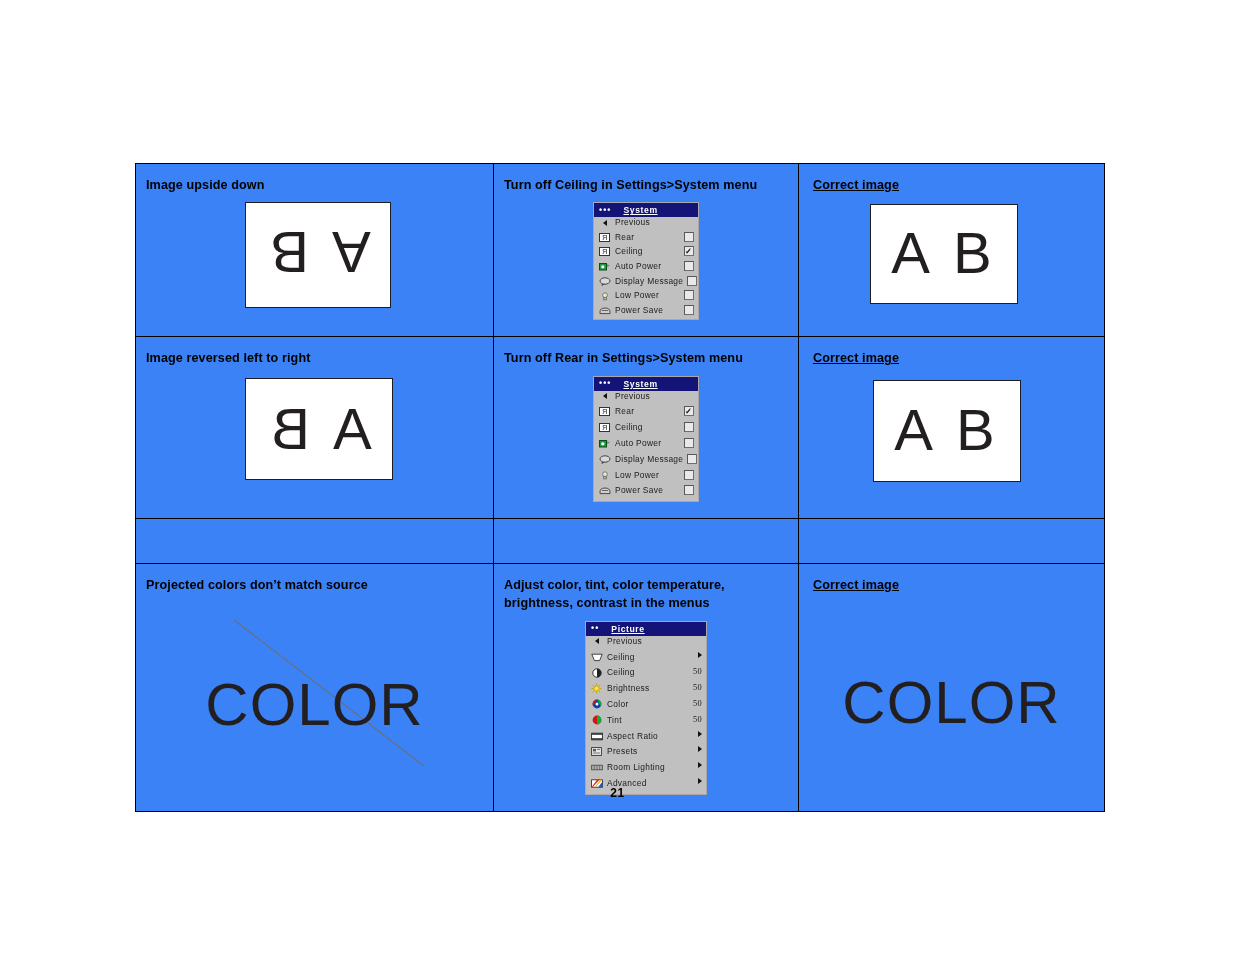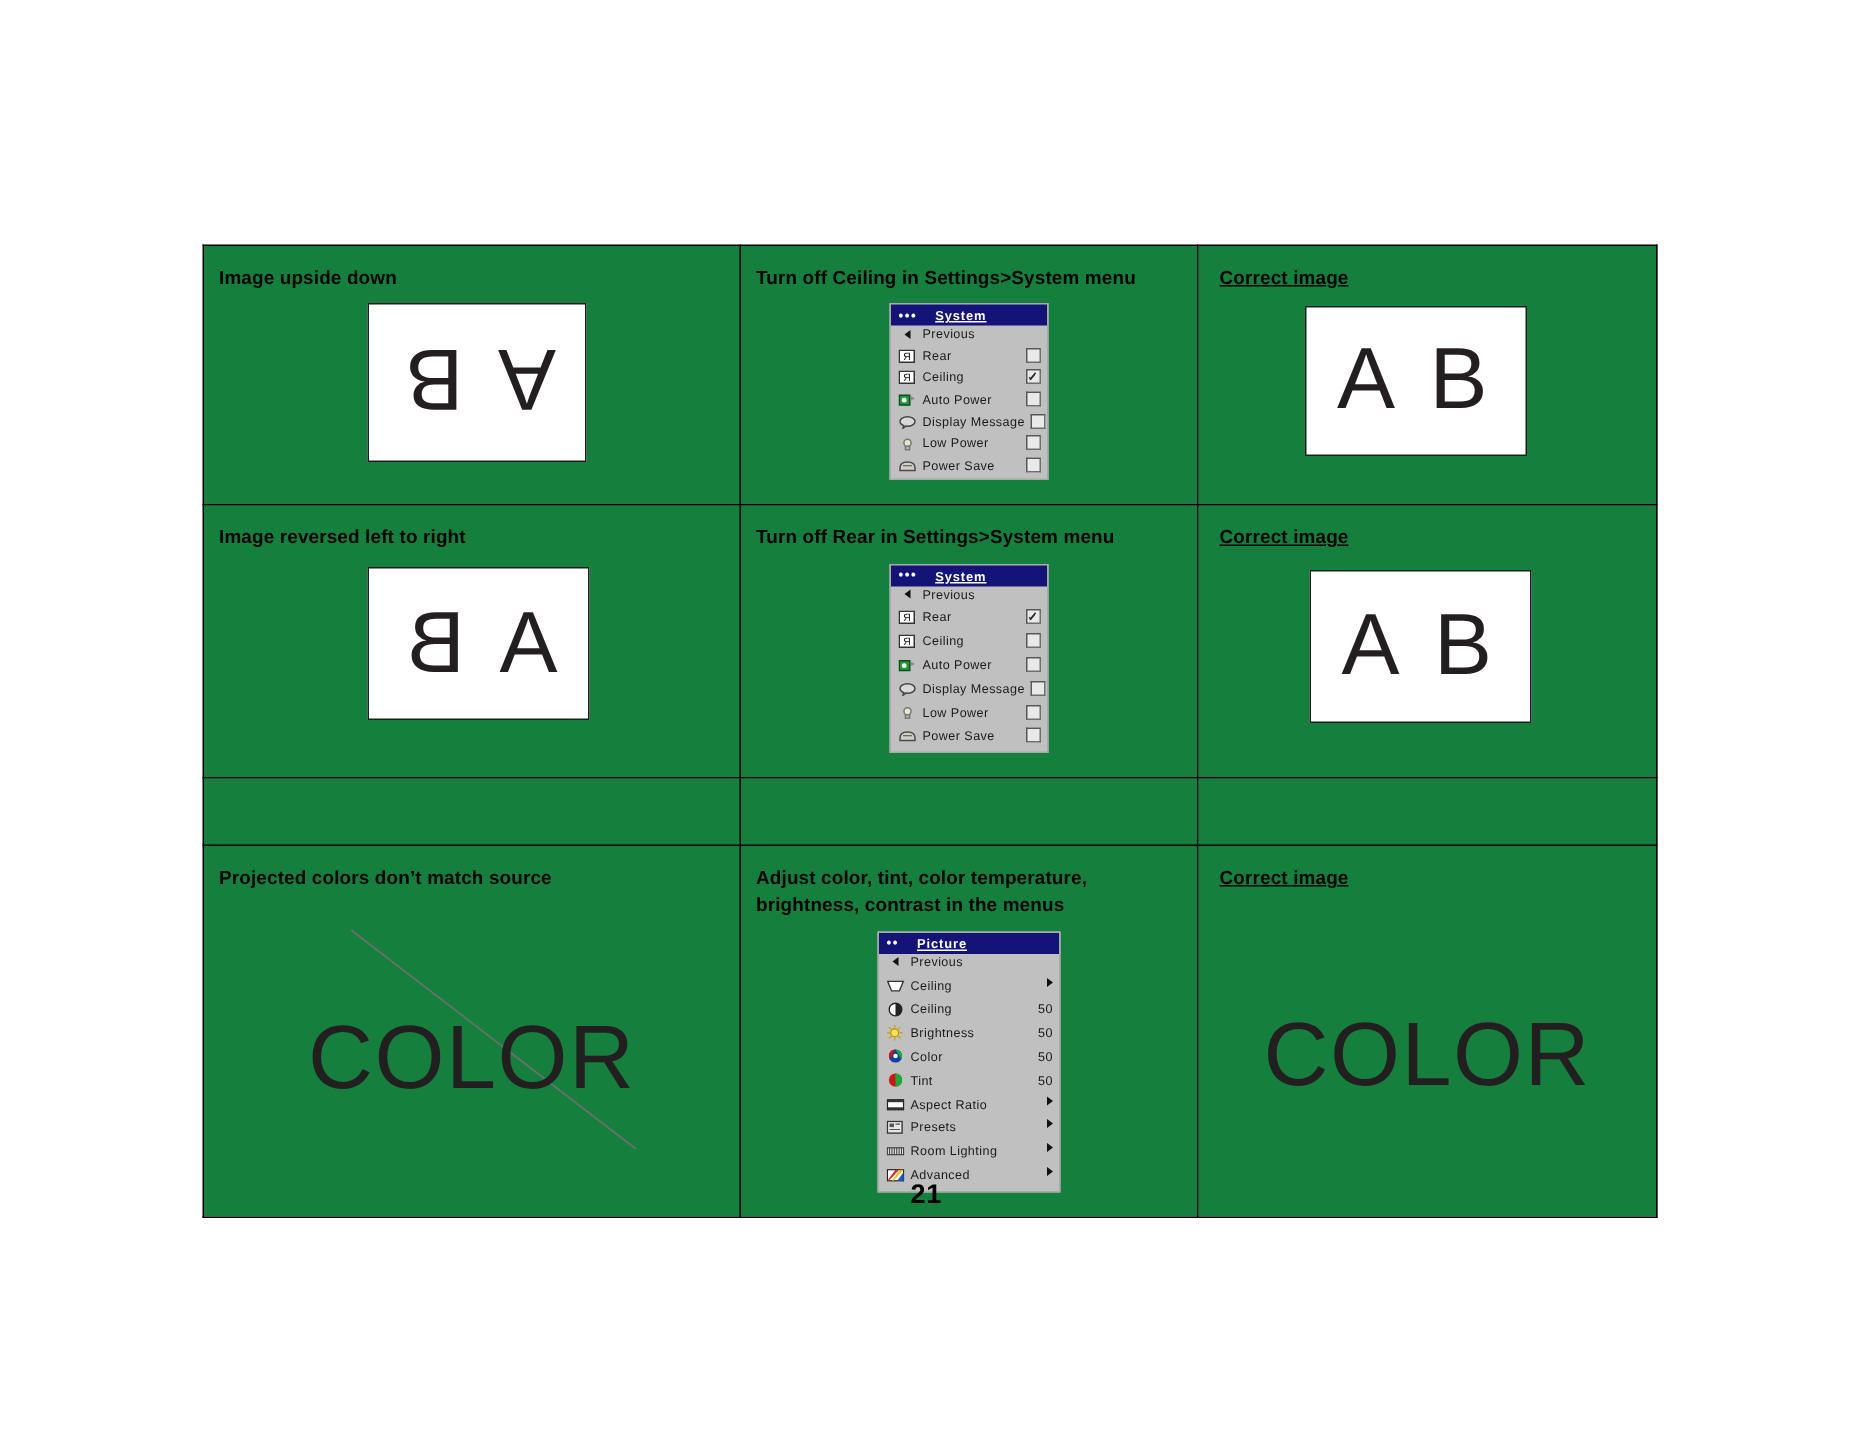--- a/index.html
+++ b/index.html
@@ -29,21 +29,21 @@
     left: 135px;
     top: 163px;
     width: 966px;
     border-collapse: collapse;
     table-layout: fixed;
   }
   .tbl td {
     border: 1.4px solid #000000;
     vertical-align: top;
     padding: 0;
-    background: #15803d;
+    background: #3b82f6;
   }
   .col-a { width: 357px; }
   .col-b { width: 304px; }
   .col-c { width: 305px; text-decoration: underline; }
 
   .cell-inner {
     padding: 12px 10px 10px 10px;
     position: relative;
   }
 
@@ -181,20 +181,21 @@
     align-items: center;
     justify-content: center;
   }
   .osd-ico svg { display: block; }
   .osd-label { flex: 1 1 auto; white-space: nowrap; }
   .osd-val {
     flex: 0 0 auto;
     font-size: 8.4px;
     margin-left: 4px;
     color: #1b1b1b;
+    font-family: Liberation Serif, serif;
   }
 
   .chk {
     width: 8px; height: 8px;
     border: 1px solid #6e6e6e;
     border-top-color: #585858;
     border-left-color: #585858;
     background: #e9e9e9;
     flex: 0 0 8px;
     margin-left: 4px;
@@ -232,21 +233,21 @@
     border-top: 3.6px solid transparent;
     border-bottom: 3.6px solid transparent;
   }
 
   
   .pageno {
     position: absolute;
     left: 0; right: 0;
     top: 786px;
     text-align: center;
-    font-size: 18px;
+    font-size: 12px;
     font-weight: bold;
     letter-spacing: .5px;
     color: #000000;
   }
 </style>
 </head>
 <body>
 
 <div class="page">
 

